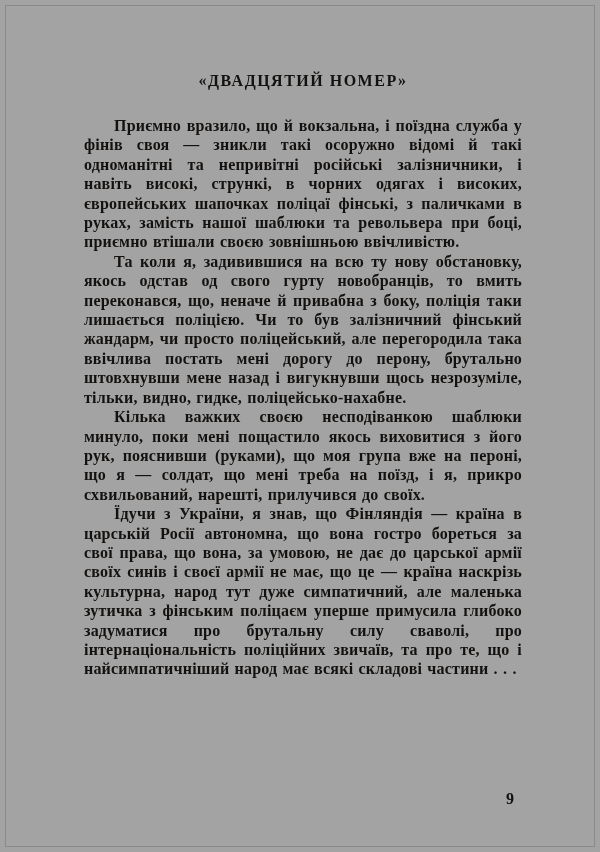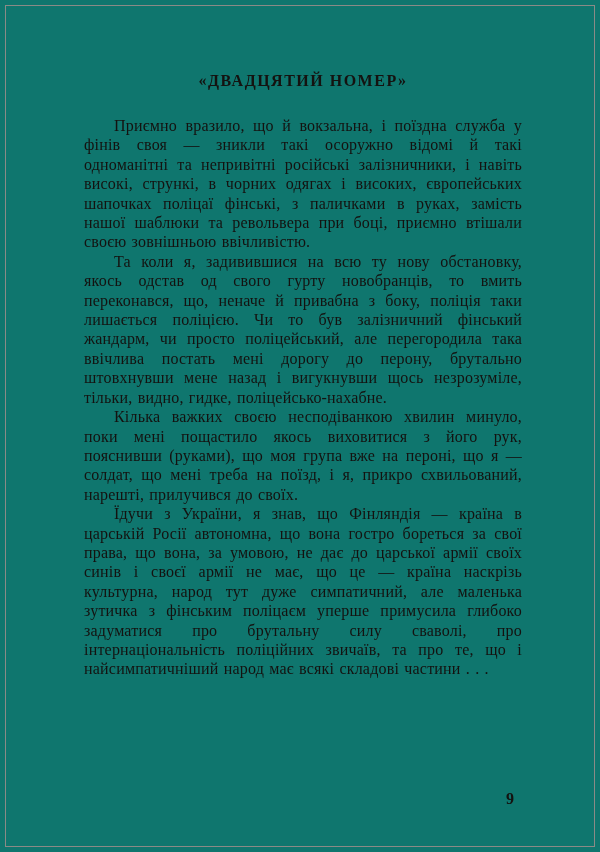--- a/index.html
+++ b/index.html
@@ -8,21 +8,21 @@
     width: 600px;
     height: 852px;
     background: #f6f6f4;
     position: relative;
     overflow: hidden;
     font-family: "Liberation Serif", serif;
   }
   .page {
     position: absolute;
     inset: 0;
-    background: #0f766e;
+    background: #a3a3a3;
   }
   .page-border {
     position: absolute;
     top: 5px; left: 5px; right: 5px; bottom: 5px;
     border: 1px solid #8a8a86;
     pointer-events: none;
   }
   .content {
     position: absolute;
     top: 72px;
@@ -37,21 +37,21 @@
     font-weight: bold;
     letter-spacing: 1.5px;
     color: #141210;
   }
   .para {
     margin: 0;
     text-indent: 30px;
     text-align: justify;
     font-size: 16px;
     line-height: 19.4px;
-    font-weight: normal;
+    font-weight: bold;
     letter-spacing: 0.2px;
     word-spacing: 1px;
     color: #141210;
   }
   .page-number {
     position: absolute;
     right: 86px;
     bottom: 44px;
     font-size: 16px;
     font-weight: bold;
@@ -64,20 +64,20 @@
 <div class="page">
   <div class="page-border"></div>
 
   <div class="content">
     <h1 class="chapter-title">«ДВАДЦЯТИЙ НОМЕР»</h1>
 
     <p class="para">Приємно вразило, що й вокзальна, і поїздна служба у фінів своя — зникли такі осоружно відомі й такі одноманітні та непривітні російські залізничники, і навіть високі, стрункі, в чорних одягах і високих, європейських шапочках поліцаї фінські, з паличками в руках, замість нашої шаблюки та револьвера при боці, приємно втішали своєю зовнішньою ввічливістю.</p>
 
     <p class="para">Та коли я, задивившися на всю ту нову обстановку, якось одстав од свого гурту новобранців, то вмить переконався, що, неначе й привабна з боку, поліція таки лишається поліцією. Чи то був залізничний фінський жандарм, чи просто поліцейський, але перегородила така ввічлива постать мені дорогу до перону, брутально штовхнувши мене назад і вигукнувши щось незрозуміле, тільки, видно, гидке, поліцейсько-нахабне.</p>
 
-    <p class="para">Кілька важких своєю несподіванкою хвилин минуло, поки мені пощастило якось виховитися з його рук, пояснивши (руками), що моя група вже на пероні, що я — солдат, що мені треба на поїзд, і я, прикро схвильований, нарешті, прилучився до своїх.</p>
+    <p class="para">Кілька важких своєю несподіванкою шаблюки минуло, поки мені пощастило якось виховитися з його рук, пояснивши (руками), що моя група вже на пероні, що я — солдат, що мені треба на поїзд, і я, прикро схвильований, нарешті, прилучився до своїх.</p>
 
     <p class="para">Їдучи з України, я знав, що Фінляндія — країна в царській Росії автономна, що вона гостро бореться за свої права, що вона, за умовою, не дає до царської армії своїх синів і своєї армії не має, що це — країна наскрізь культурна, народ тут дуже симпатичний, але маленька зутичка з фінським поліцаєм уперше примусила глибоко задуматися про брутальну силу сваволі, про інтернаціональність поліційних звичаїв, та про те, що і найсимпатичніший народ має всякі складові частини . . .</p>
 
   </div>
 
   <div class="page-number">9</div>
 </div>
 
 </body></html>

